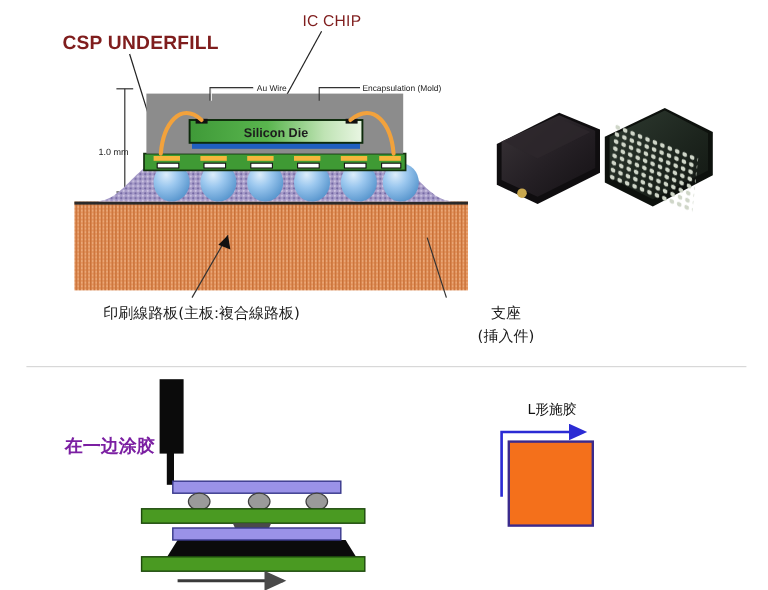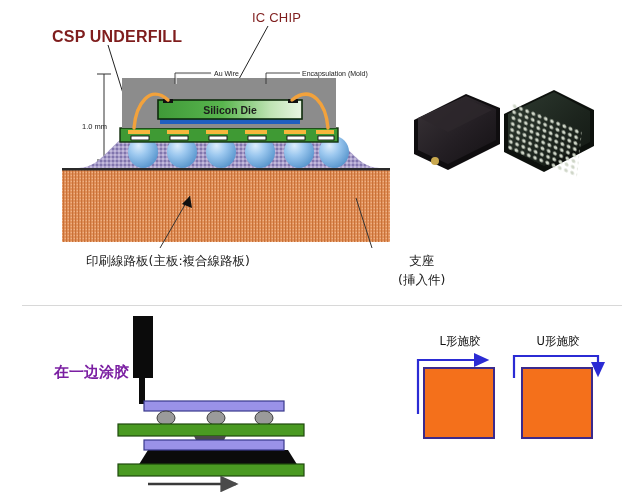--- a/index.html
+++ b/index.html
@@ -297,28 +297,14 @@
         <defs>
           <marker id="arrBlue1" markerWidth="8" markerHeight="8" refX="5.5" refY="3.2" orient="auto">
             <path d="M0,0 L7,3.2 L0,6.4 z" fill="#2b2bd4"></path>
           </marker>
         </defs>
         <polyline points="8,66 8,12 76,12" fill="none" stroke="#2b2bd4" stroke-width="2.2" marker-end="url(#arrBlue1)"></polyline>
         <rect x="14" y="20" width="70" height="70" fill="#f4701b" stroke="#3b2a8c" stroke-width="2"></rect>
       </svg>
     </div>
 
-    <div class="pattern-group" id="pattern-2">
-      <div class="pattern-label">
-        <span>U形施胶</span>
-      </div>
-      <svg class="pattern-svg" width="100" height="96" viewBox="0 0 100 96">
-        <defs>
-          <marker id="arrBlue2" markerWidth="8" markerHeight="8" refX="5.5" refY="3.2" orient="auto">
-            <path d="M0,0 L7,3.2 L0,6.4 z" fill="#2b2bd4"></path>
-          </marker>
-        </defs>
-        <polyline points="6,30 6,8 90,8 90,26" fill="none" stroke="#2b2bd4" stroke-width="2.2" marker-end="url(#arrBlue2)"></polyline>
-        <rect x="14" y="20" width="70" height="70" fill="#f4701b" stroke="#3b2a8c" stroke-width="2"></rect>
-      </svg>
-    </div>
   </div>
 </div>
 
 </body></html>

